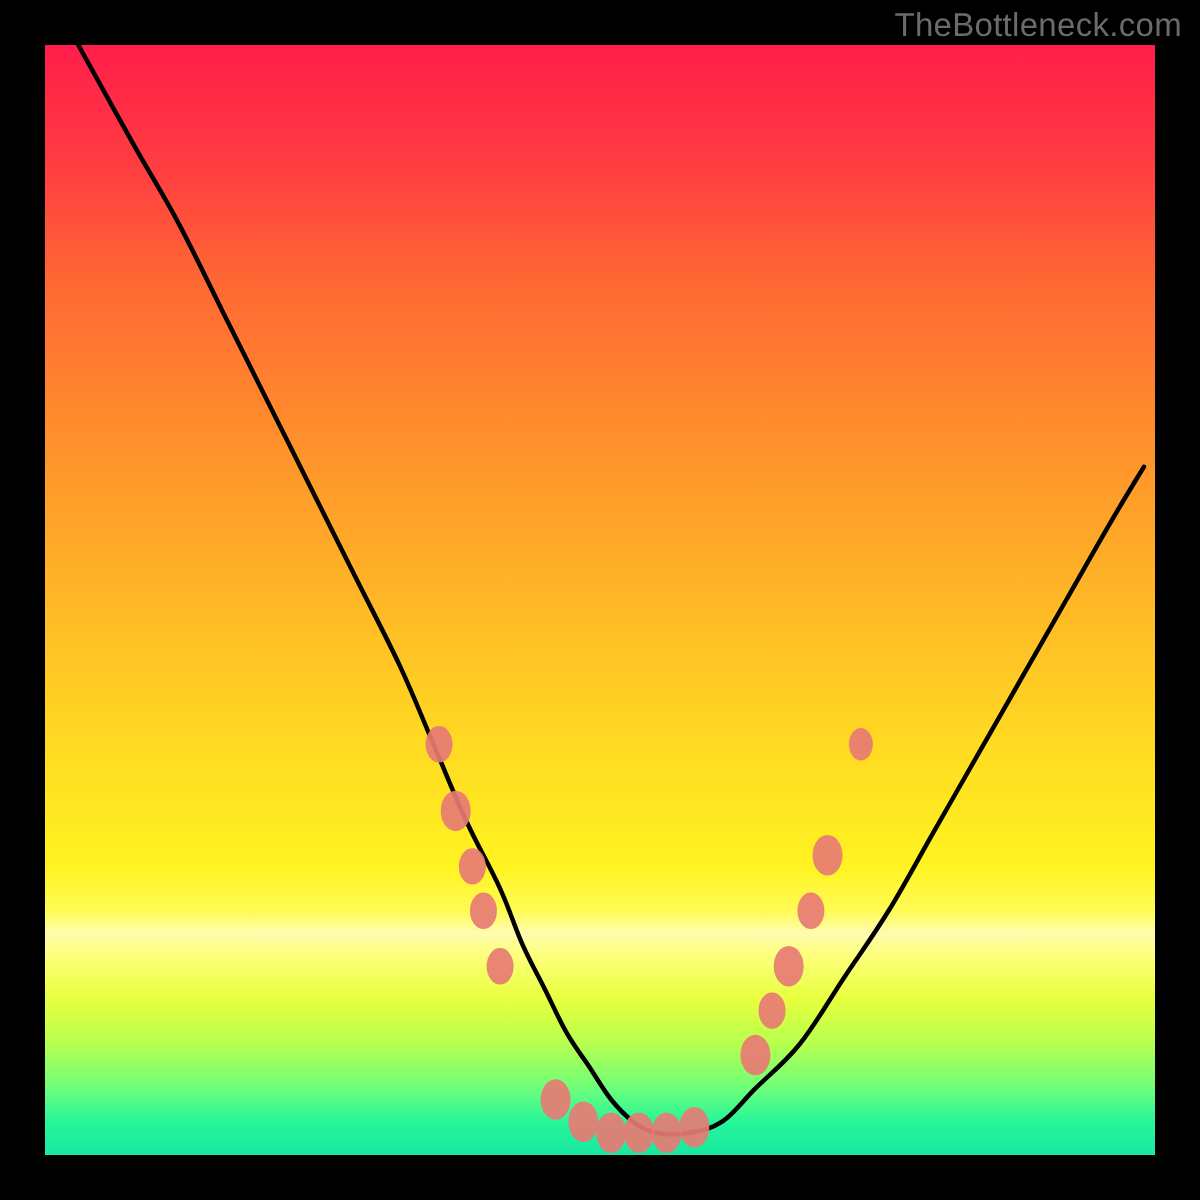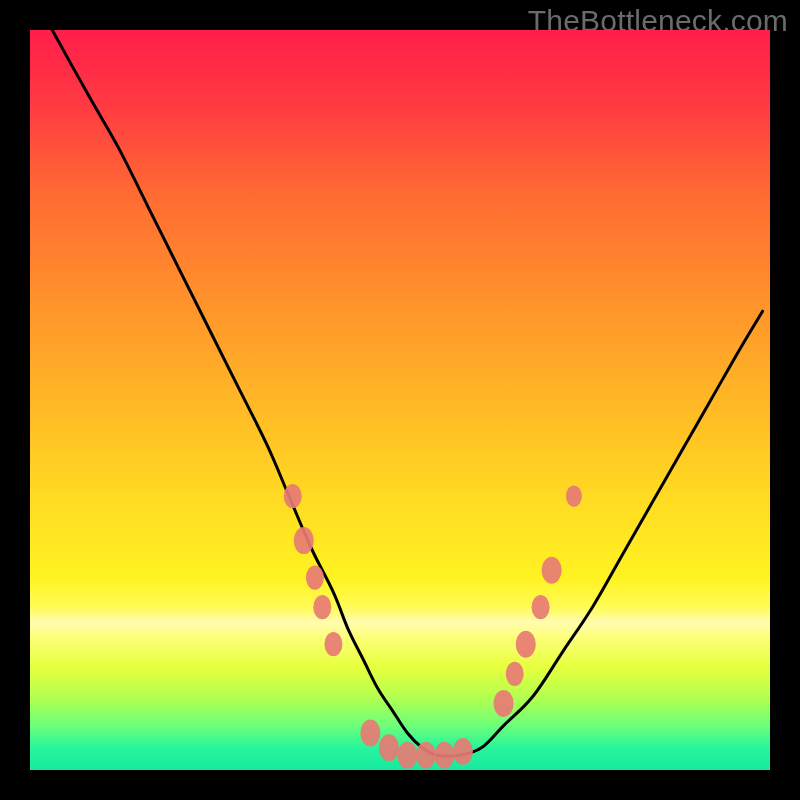--- a/index.html
+++ b/index.html
@@ -24,21 +24,21 @@
     left: 0;
     top: 0;
     width: 740px;
     height: 740px;
   }
   .watermark {
     position: absolute;
     top: 4px;
     right: 12px;
     color: #6b6b6b;
-    font-size: 30px;
+    font-size: 22px;
     font-weight: 500;
     letter-spacing: 0.2px;
     user-select: none;
   }
   svg { display: block; }
 </style>
 </head>
 <body>
 
 <div class="watermark">TheBottleneck.com</div>

